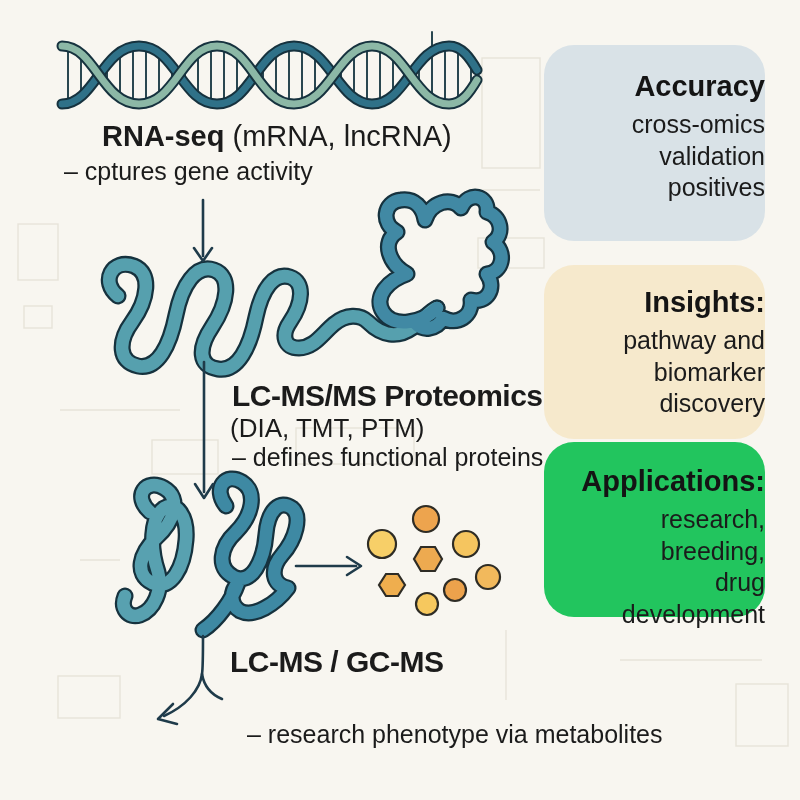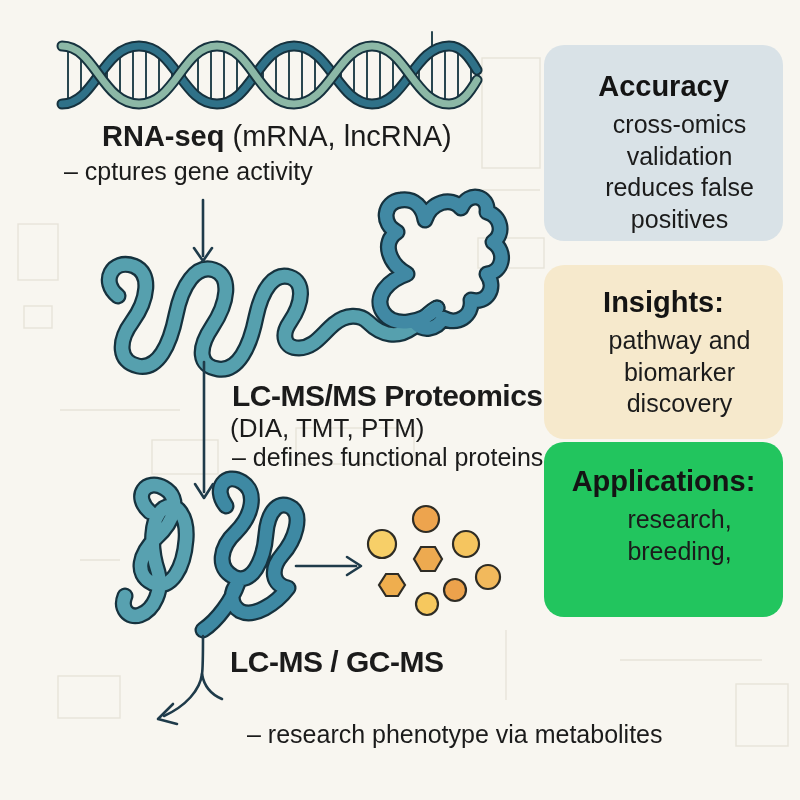--- a/index.html
+++ b/index.html
@@ -14,22 +14,22 @@
   .b{font-weight:bold;}
   .rna-title{left:62px;top:121px;font-size:29px;margin-left:40px;}
   .rna-sub{left:64px;top:158px;font-size:25px;}
   .prot-title{left:232px;top:379px;font-size:30px;letter-spacing:-.5px;}
   .prot-detail{left:230px;top:414px;font-size:26px;}
   .prot-sub{left:232px;top:444px;font-size:25px;}
   .met-title1{left:230px;top:645px;font-size:30px;letter-spacing:-.5px;}
   .met-title2{left:230px;top:681px;font-size:30px;letter-spacing:-.5px;}
   .met-sub{left:247px;top:721px;font-size:25px;}
   .sidebox{
-    position:absolute;left:544px;width:239px;border-radius:20px;
-    text-align:center;box-sizing:border-box;
+    position:absolute;left:544px;width:221px;border-radius:30px;
+    text-align:right;box-sizing:border-box;
   }
   .box-accuracy{top:45px;height:196px;background:#d9e2e7;padding-top:25px;}
   .box-insights{top:265px;height:174px;background:#f6e9cc;padding-top:21px;}
   .box-applications{top:442px;height:175px;background:#22c55e;padding-top:23px;}
   .sb-h{font-weight:bold;font-size:29px;margin-bottom:6px;color:#141414;}
   .sb-line{font-size:25px;line-height:1.26;color:#1b1b1b;padding-left:32px;}
 </style>
 </head>
 <body>
 
@@ -122,30 +122,30 @@
   <div class="txt prot-detail">(DIA, TMT, PTM)</div>
   <div class="txt prot-sub">– defines functional proteins</div>
 
   <div class="txt b met-title1">LC-MS / GC-MS</div>
   <div class="txt met-sub">– research phenotype via metabolites</div>
 
   <div class="sidebox box-accuracy">
     <div class="sb-h">Accuracy</div>
     <div class="sb-line">cross-omics</div>
     <div class="sb-line">validation</div>
-    <div class="sb-line">reduces false</div>
     <div class="sb-line">positives</div>
   </div>
 
   <div class="sidebox box-insights">
     <div class="sb-h">Insights:</div>
     <div class="sb-line">pathway and</div>
     <div class="sb-line">biomarker</div>
     <div class="sb-line">discovery</div>
   </div>
 
   <div class="sidebox box-applications">
     <div class="sb-h">Applications:</div>
     <div class="sb-line">research,</div>
     <div class="sb-line">breeding,</div>
+    <div class="sb-line">drug development</div>
   </div>
 
 </div>
 
 </body></html>

